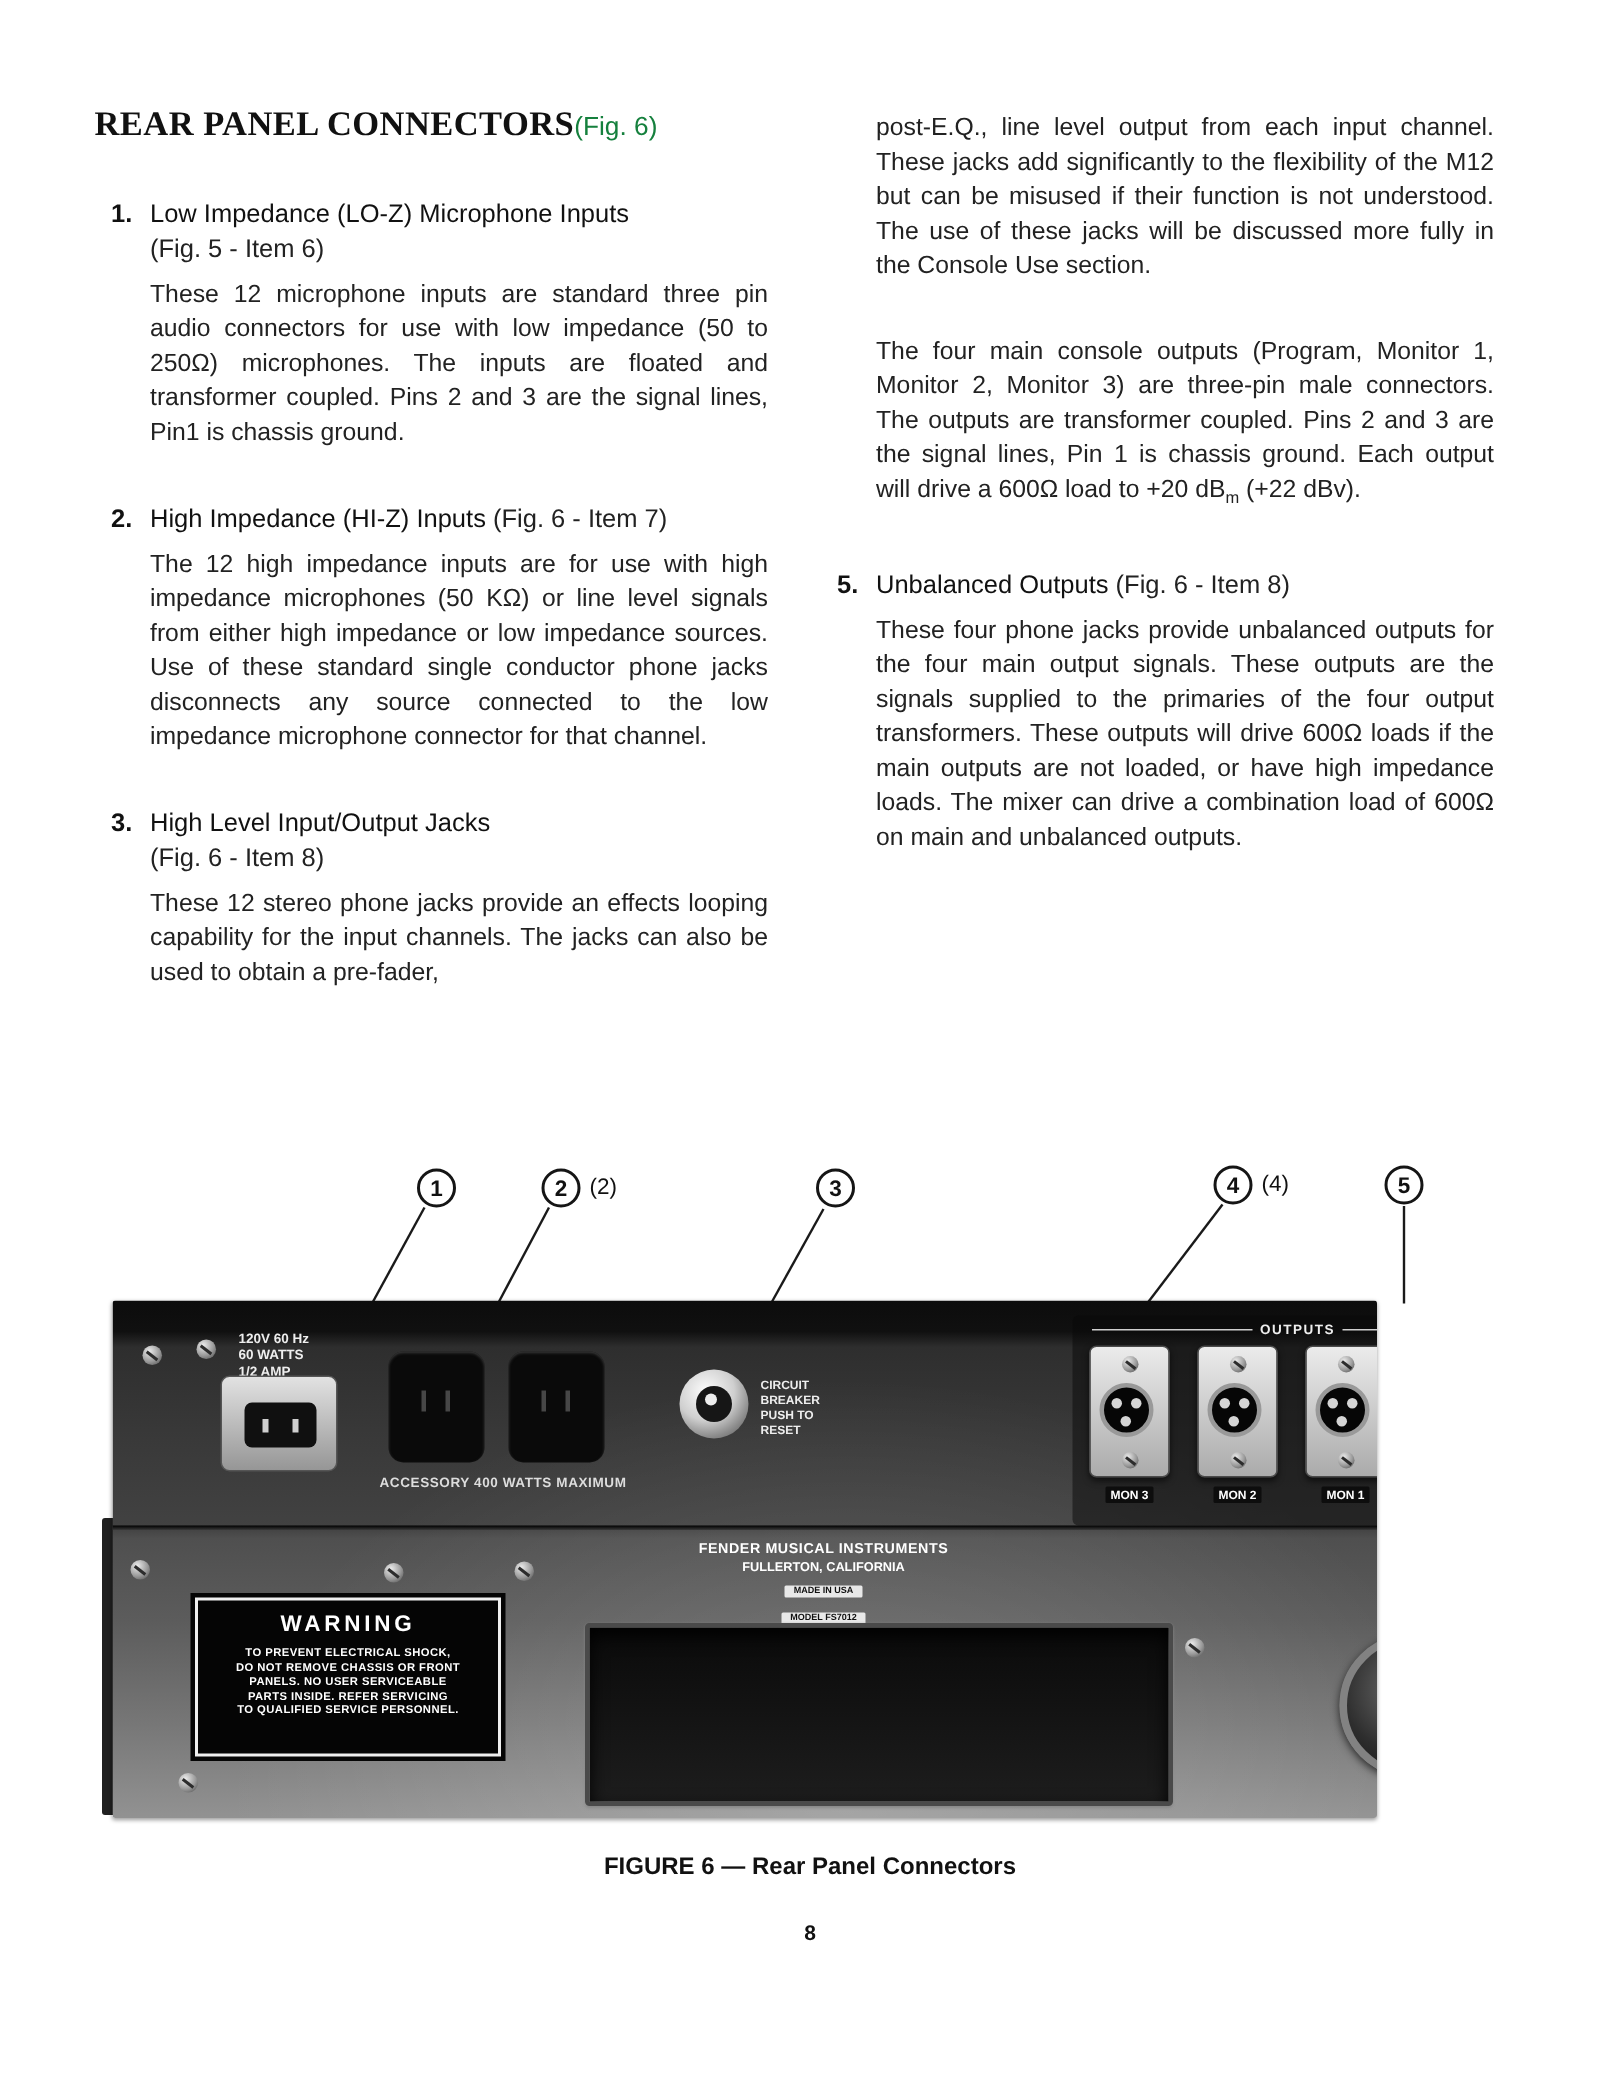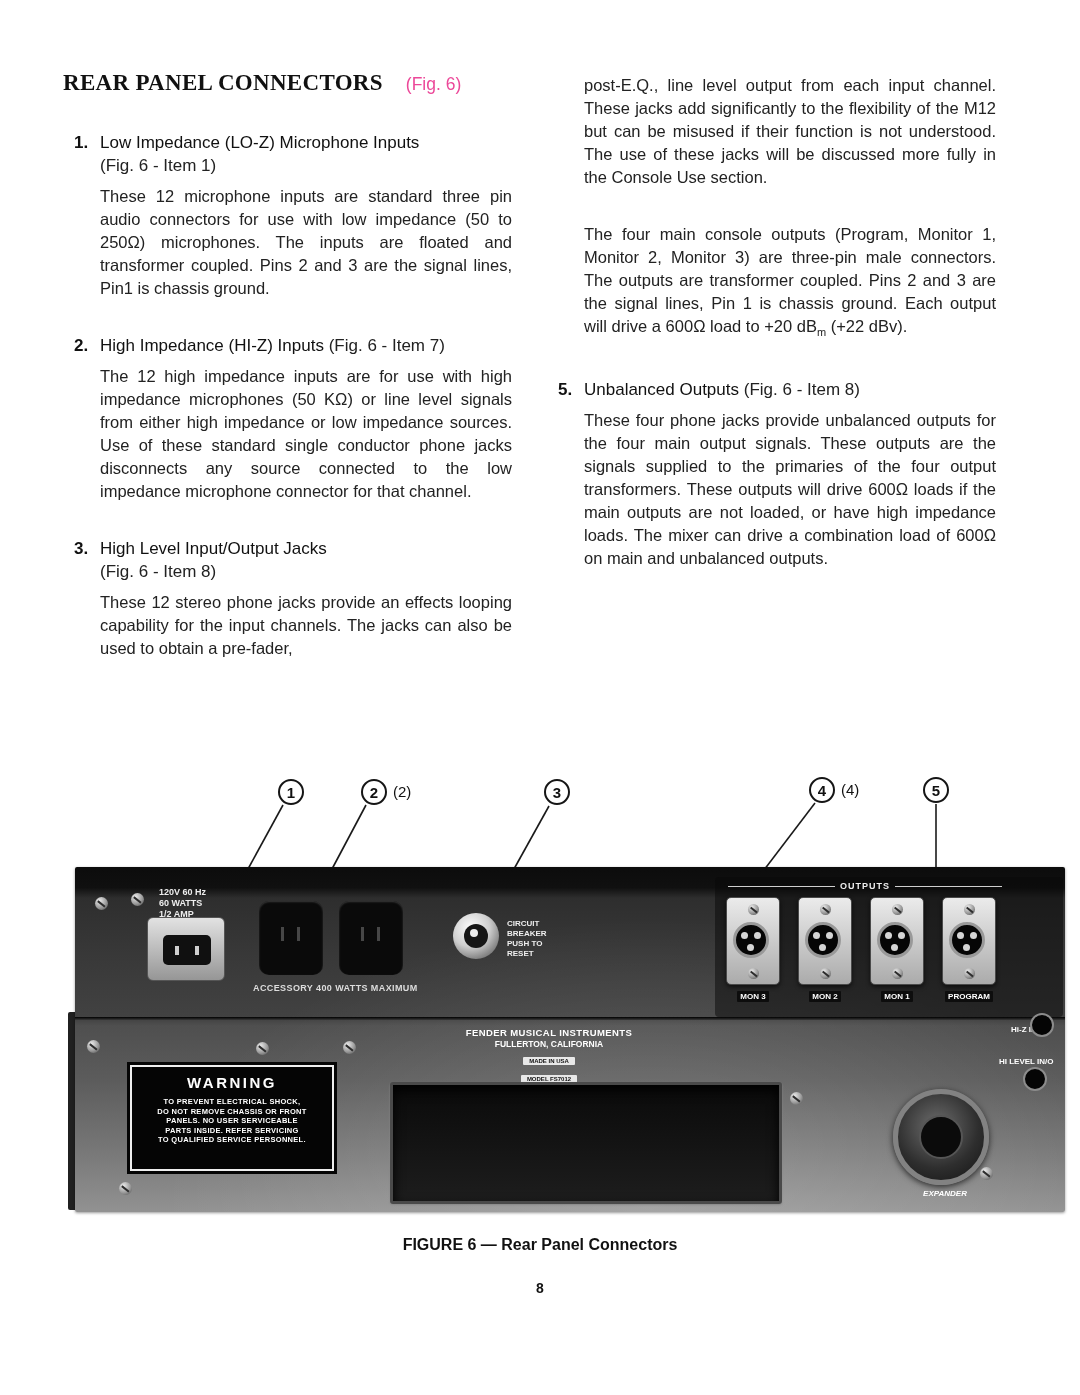--- a/index.html
+++ b/index.html
@@ -6,21 +6,21 @@
   html,body { background:#e9e9e9; }
   .page {
     position:relative; width:1080px; height:1395px; margin:0 auto;
     background:#ffffff; overflow:hidden;
     font-family:"Liberation Sans", sans-serif; color:#222;
   }
 
   
   .doc-title { position:absolute; left:63px; top:70px; }
   .doc-title .tmain { font-family:"Liberation Serif", serif; font-weight:bold; font-size:23px; color:#111; letter-spacing:.3px; }
-  .doc-title .tref { font-size:17.5px; color:#ec4899; margin-left:23px; }
+  .doc-title .tref { font-size:17.5px; color:#15803d; margin-left:0; }
 
   .col { position:absolute; width:412px; font-size:16.5px; line-height:23px; text-align:justify; }
   #col-left  { left:100px; top:131px; }
   #col-right { left:584px; top:74px; }
   .col > :first-child { margin-top:0 !important; }
 
   .para { margin:8px 0 34px 0; }
   .h-item { margin:0; font-size:17px; line-height:23px; text-align:left; }
   .hline1 { margin-left:-26px; }
   .hnum { display:inline-block; width:26px; font-weight:bold; color:#111; }
@@ -34,21 +34,21 @@
   .callout {
     position:absolute; width:26px; height:26px; border:2.5px solid #151515; border-radius:50%;
     background:#fff; display:flex; align-items:center; justify-content:center;
     font-weight:bold; font-size:15px; color:#111; z-index:3;
   }
   .callout-paren { position:absolute; font-size:15px; color:#111; z-index:3; }
 
   .chassis-lip { position:absolute; left:-2px; top:240px; width:10px; height:198px; background:#202020; border-radius:2px; }
 
   .panel {
-    position:absolute; left:5px; top:95px; width:990px; height:345px; overflow:hidden; border-radius:2px;
+    position:absolute; left:5px; top:95px; width:843px; height:345px; overflow:hidden; border-radius:2px;
     background:
       radial-gradient(ellipse at 58% 98%, rgba(255,255,255,.18), transparent 60%),
       linear-gradient(180deg,#0c0c0c 0%,#101010 6%,#2e2e2e 9%,#383838 25%,#424242 44%,#4f4f4f 46%,#5c5c5c 62%,#777777 82%,#929292 100%);
     box-shadow:0 1px 3px rgba(0,0,0,.4);
     text-decoration:underline;
   }
   .p-seam { position:absolute; left:0; top:150px; width:100%; height:3px; background:linear-gradient(180deg,#000,#3a3a3a); }
 
   .lbl { position:absolute; color:#eee; font-weight:bold; }
   .power-rating { left:84px; top:20px; font-size:9px; line-height:11px; }
@@ -111,21 +111,21 @@
   <div class="doc-title">
     <span class="tmain">REAR PANEL CONNECTORS</span><span class="tref">(Fig. 6)</span>
   </div>
 
   <div class="col" id="col-left">
     <div class="h-item">
       <div class="hline1">
         <span class="hnum">1.</span><span class="htitle">Low Impedance (LO-Z) Microphone Inputs</span>
       </div>
       <div class="hline2">
-        <span class="href">(Fig. 6 - Item 1)</span>
+        <span class="href">(Fig. 5 - Item 6)</span>
       </div>
     </div>
     <p class="para">These 12 microphone inputs are standard three pin audio connectors for use with low impedance (50 to 250Ω) microphones. The inputs are floated and transformer coupled. Pins 2 and 3 are the signal lines, Pin1 is chassis ground.</p>
 
     <div class="h-item">
       <div class="hline1">
         <span class="hnum">2.</span><span class="htitle">High Impedance (HI-Z) Inputs</span> <span class="href">(Fig. 6 - Item 7)</span>
       </div>
     </div>
     <p class="para">The 12 high impedance inputs are for use with high impedance microphones (50 KΩ) or line level signals from either high impedance or low impedance sources. Use of these standard single conductor phone jacks disconnects any source connected to the low impedance microphone connector for that channel.</p>

